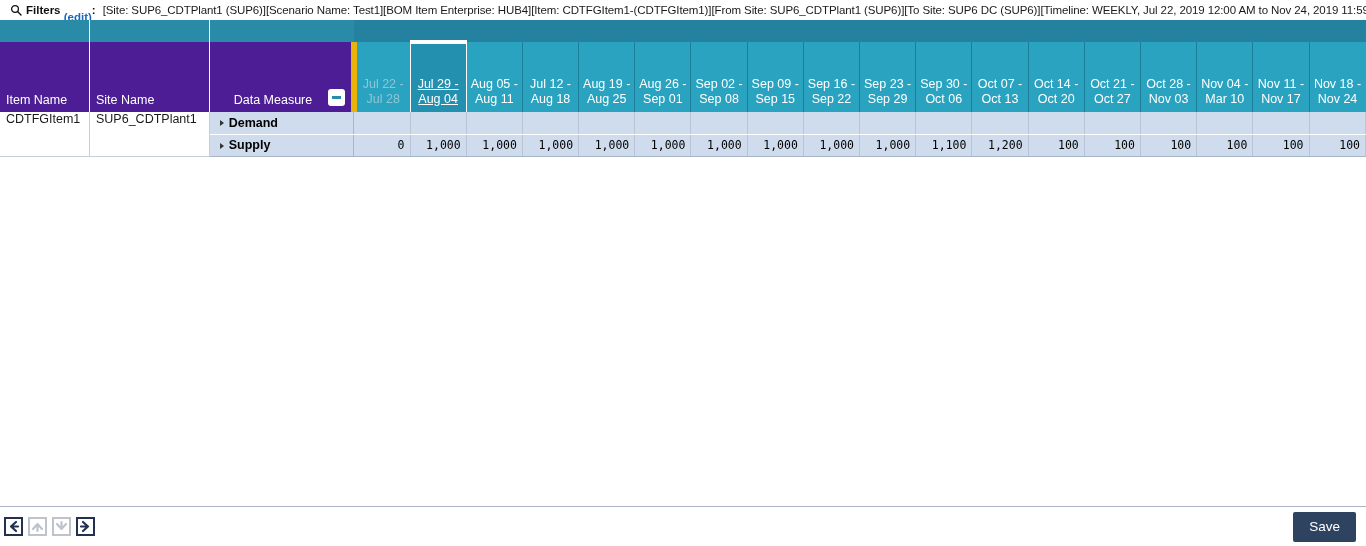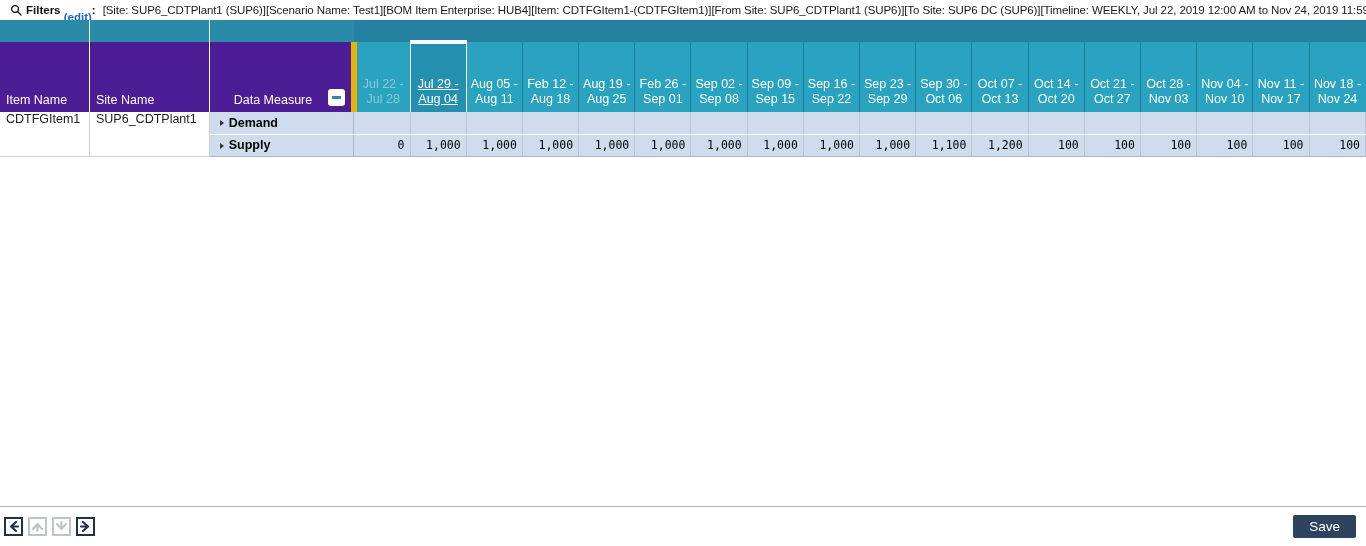--- a/index.html
+++ b/index.html
@@ -223,21 +223,21 @@
     display: flex;
     gap: 10px;
     align-items: center;
   }
   .btn {
     background: #2e4360;
     color: #ffffff;
     font-size: 13.5px;
     border: none;
     border-radius: 2px;
-    height: 23px;
+    height: 30px;
     padding: 0 16px;
     cursor: pointer;
     display: flex;
     align-items: center;
     gap: 7px;
     font-family: "Liberation Sans", sans-serif;
   }
   .xls-icon {
     width: 13px; height: 16px;
     background: #ffffff;
@@ -331,29 +331,29 @@
             </th>
             <th class="datecol current">
               <span class="d1">Jul 29 -</span>
               <span class="d2">Aug 04</span>
             </th>
             <th class="datecol">
               <span class="d1">Aug 05 -</span>
               <span class="d2">Aug 11</span>
             </th>
             <th class="datecol">
-              <span class="d1">Feb 12 -</span>
+              <span class="d1">Jul 12 -</span>
               <span class="d2">Aug 18</span>
             </th>
             <th class="datecol">
               <span class="d1">Aug 19 -</span>
               <span class="d2">Aug 25</span>
             </th>
             <th class="datecol">
-              <span class="d1">Feb 26 -</span>
+              <span class="d1">Aug 26 -</span>
               <span class="d2">Sep 01</span>
             </th>
             <th class="datecol">
               <span class="d1">Sep 02 -</span>
               <span class="d2">Sep 08</span>
             </th>
             <th class="datecol">
               <span class="d1">Sep 09 -</span>
               <span class="d2">Sep 15</span>
             </th>
@@ -380,21 +380,21 @@
             <th class="datecol">
               <span class="d1">Oct 21 -</span>
               <span class="d2">Oct 27</span>
             </th>
             <th class="datecol">
               <span class="d1">Oct 28 -</span>
               <span class="d2">Nov 03</span>
             </th>
             <th class="datecol">
               <span class="d1">Nov 04 -</span>
-              <span class="d2">Nov 10</span>
+              <span class="d2">Mar 10</span>
             </th>
             <th class="datecol">
               <span class="d1">Nov 11 -</span>
               <span class="d2">Nov 17</span>
             </th>
             <th class="datecol">
               <span class="d1">Nov 18 -</span>
               <span class="d2">Nov 24</span>
             </th>
           </tr>

